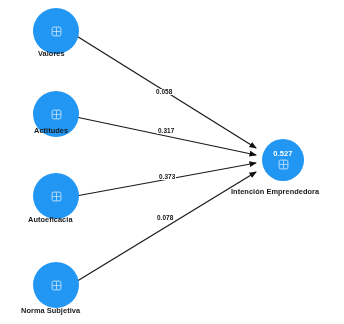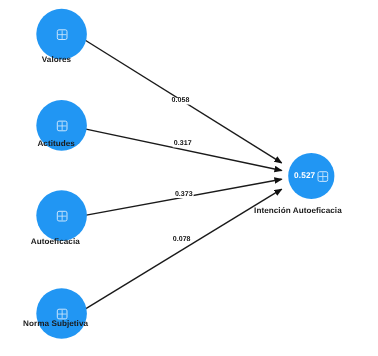--- a/index.html
+++ b/index.html
@@ -24,21 +24,21 @@
     top: 0;
     width: 344px;
     height: 324px;
   }
   .node {
     position: absolute;
     box-sizing: border-box;
     border-radius: 50%;
     background: #2196f3;
     display: flex;
-    flex-direction: row;
+    flex-direction: column;
     align-items: center;
     justify-content: center;
   }
   .node-exogenous {
     width: 46px;
     height: 46px;
   }
   .node-endogenous {
     width: 42px;
     height: 42px;
@@ -125,30 +125,30 @@
   </div>
   <div class="node-label" style="left:28px; top:216px;">Autoeficacia</div>
 
   <div class="node node-exogenous" style="left:33px; top:262px;">
     <svg class="node-icon" viewBox="0 0 16 16">
       <rect x="1.6" y="1.6" width="12.8" height="12.8" rx="2.2" ry="2.2" fill="none" stroke="#cfe8fd" stroke-width="1.3"></rect>
       <line x1="8" y1="2.4" x2="8" y2="13.6" stroke="#cfe8fd" stroke-width="1.1"></line>
       <line x1="2.4" y1="8" x2="13.6" y2="8" stroke="#cfe8fd" stroke-width="1.1"></line>
     </svg>
   </div>
-  <div class="node-label" style="left:21px; top:290px;">Norma Subjetiva</div>
+  <div class="node-label" style="left:21px; top:307px;">Norma Subjetiva</div>
 
   <div class="node node-endogenous" style="left:262px; top:139px;">
     <span class="node-value">0.527</span>
     <svg class="node-icon" viewBox="0 0 16 16">
       <rect x="1.6" y="1.6" width="12.8" height="12.8" rx="2.2" ry="2.2" fill="none" stroke="#cfe8fd" stroke-width="1.3"></rect>
       <line x1="8" y1="2.4" x2="8" y2="13.6" stroke="#cfe8fd" stroke-width="1.1"></line>
       <line x1="2.4" y1="8" x2="13.6" y2="8" stroke="#cfe8fd" stroke-width="1.1"></line>
     </svg>
   </div>
-  <div class="node-label" style="left:231px; top:188px;">Intención Autoeficacia</div>
+  <div class="node-label" style="left:231px; top:188px;">Intención Emprendedora</div>
 
   <div class="edge-label" style="left:155px; top:89px;">0.058</div>
   <div class="edge-label" style="left:157px; top:128px;">0.317</div>
   <div class="edge-label" style="left:158px; top:174px;">0.373</div>
   <div class="edge-label" style="left:156px; top:215px;">0.078</div>
 
 </div>
 
 </body></html>

